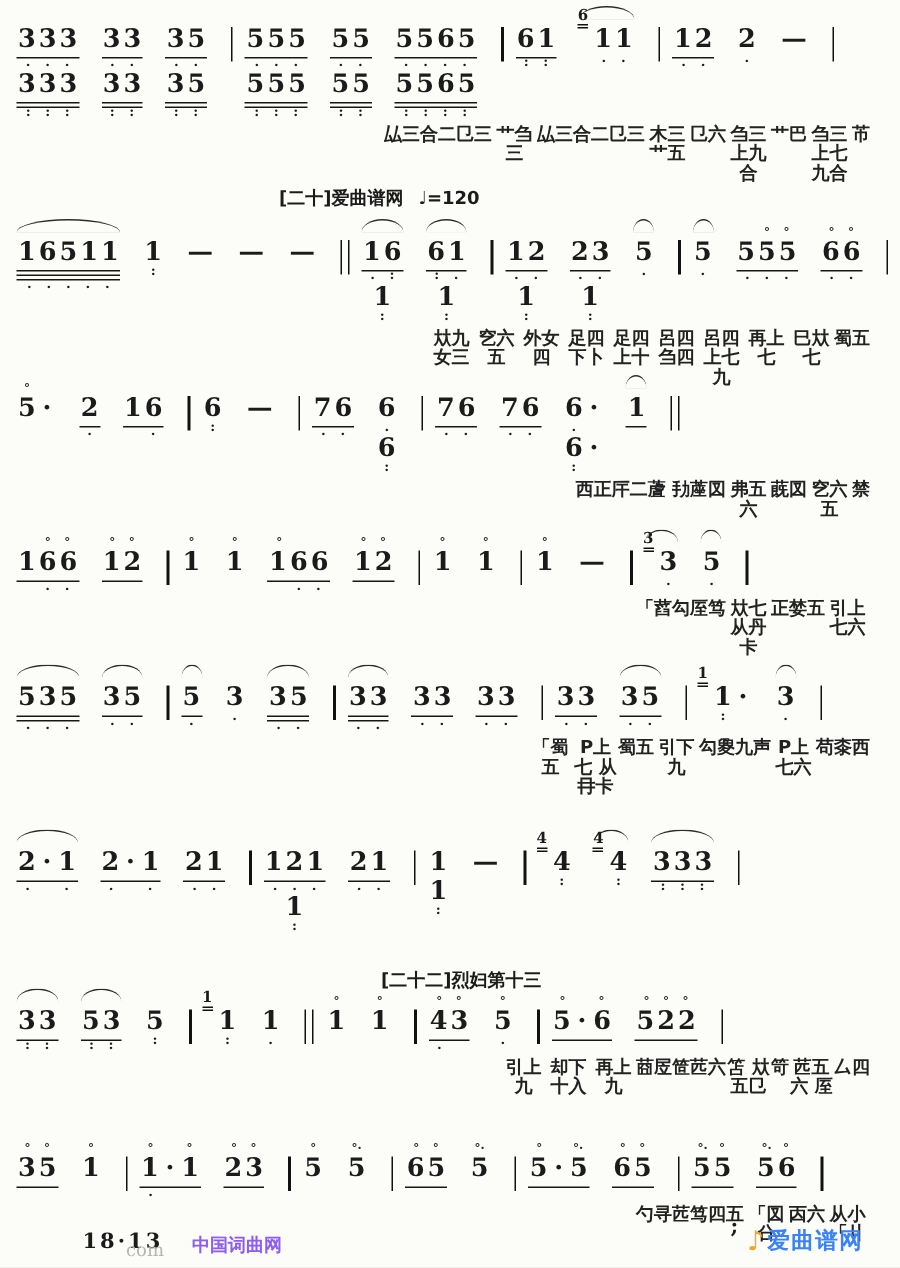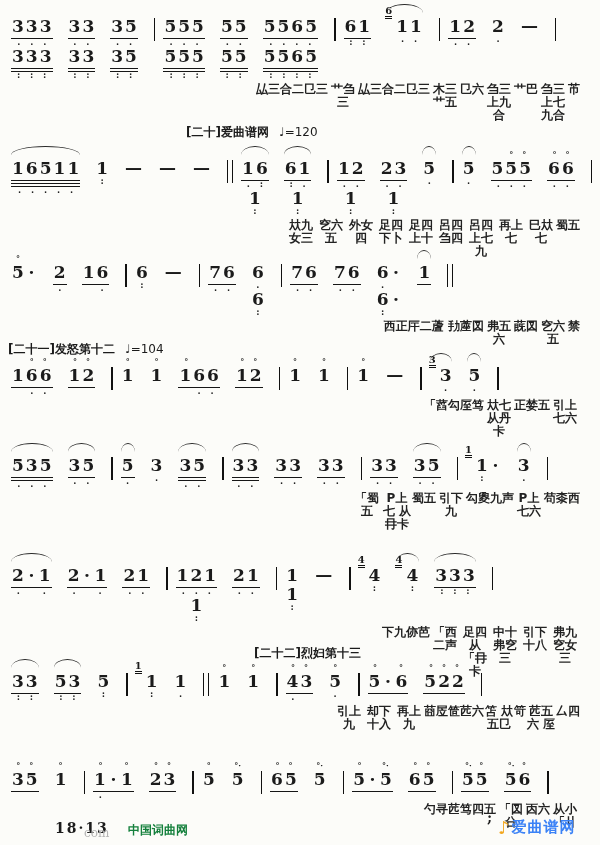--- a/index.html
+++ b/index.html
@@ -1,19 +1,19 @@
 <!DOCTYPE html>
 <html><head>
 <meta charset="utf-8">
 <style>
   html,body{margin:0;padding:0;background:#e8e8e8}
   #page{position:relative;width:600px;height:845px;background:#fcfcf9;overflow:hidden;
         font-family:"DejaVu Serif",serif;color:#1b1b1b}
   .hdr{position:absolute;font-family:"DejaVu Sans",sans-serif;font-size:12px;font-weight:bold;white-space:nowrap}
-  .hdr .tempo{margin-left:10px;font-weight:normal}
+  .hdr .tempo{margin-left:10px;font-weight:bold}
   .hdr1{top:124px;left:186px}
   .hdr2{top:341px;left:8px}
   .hdr3{top:645px;left:254px}
 
   .system{position:absolute;left:10px;right:4px}
   .sys0{top:8px}.sys1{top:150px}.sys2{top:254px}.sys3{top:357px}
   .sys4{top:447px}.sys5{top:557px}.sys6{top:663px}.sys7{top:761px}
 
   .notes{display:flex;align-items:flex-start}
   .cell{position:relative;margin-right:13px}
@@ -34,36 +34,33 @@
   .bar{width:1.5px;background:#111;height:23px;margin:10px 7px 0 2px;flex:none}
   .dbar{width:4px;height:23px;margin:10px 7px 0 2px;border-left:1.5px solid #111;border-right:1.5px solid #111;flex:none}
 
   .tabs{display:flex;justify-content:flex-end;margin-top:3px;padding:0 16px}
   .tab{font-family:"DejaVu Sans",sans-serif;font-size:12px;font-weight:bold;
        max-width:30px;line-height:1.08;text-align:center;word-break:break-all;color:#222}
 
   .pageno{position:absolute;left:55px;top:820px;font-size:14px;font-weight:bold;letter-spacing:2px}
   .wm-small{position:absolute;left:84px;top:826px;font-size:12px;color:#b5b5b5}
   .wm{position:absolute;left:128px;top:822px;font-family:"DejaVu Sans",sans-serif;
-      font-size:12px;font-weight:bold;color:#15803d}
+      font-size:12px;font-weight:bold;color:#8b5cf6}
   .stray{position:absolute;left:487px;top:810px;font-size:14px;font-weight:bold}
   .logo{position:absolute;left:498px;top:817px;display:flex;align-items:center}
   .logo-ic{font-size:18px;margin-right:2px}
   .logo-tx{font-family:"DejaVu Sans",sans-serif;font-size:15px;font-weight:bold;letter-spacing:1px}
 </style>
 </head>
 <body>
 
 <div id="page">
 
   <div class="hdr hdr1">
     <span>[二十]爱曲谱网</span><span class="tempo">♩=120</span>
-  </div>
-  <div class="hdr hdr2">
-    <span>[二十一]发怒第十二</span><span class="tempo">♩=104</span>
   </div>
   <div class="hdr hdr3">
     <span>[二十二]烈妇第十三</span><span class="tempo"></span>
   </div>
 
   <div id="systems">
       <div class="system sys0">
         <div class="notes">
           <div class="cell">
             <div class="inner">
@@ -1499,29 +1496,20 @@
                 <div class="beam"></div>
                 <div class="row below">
                   <span class="tok">:</span>
                   <span class="tok">:</span>
                   <span class="tok">:</span>
                 </div>
               </div>
             </div>
           </div>
           <div class="bar"></div>
-        </div>
-        <div class="tabs">
-          <span class="tab">下九</span>
-          <span class="tab">㑊芭</span>
-          <span class="tab">「西 二声</span>
-          <span class="tab">足四 从「冄卡</span>
-          <span class="tab">中十 弗穵三</span>
-          <span class="tab">引下十八</span>
-          <span class="tab">弗九 穵女三</span>
         </div>
       </div>
       <div class="system sys6">
         <div class="notes">
           <div class="cell">
             <div class="arc"></div>
             <div class="inner">
               <div class="grp">
                 <div class="row above">
                   <span class="tok"></span>

